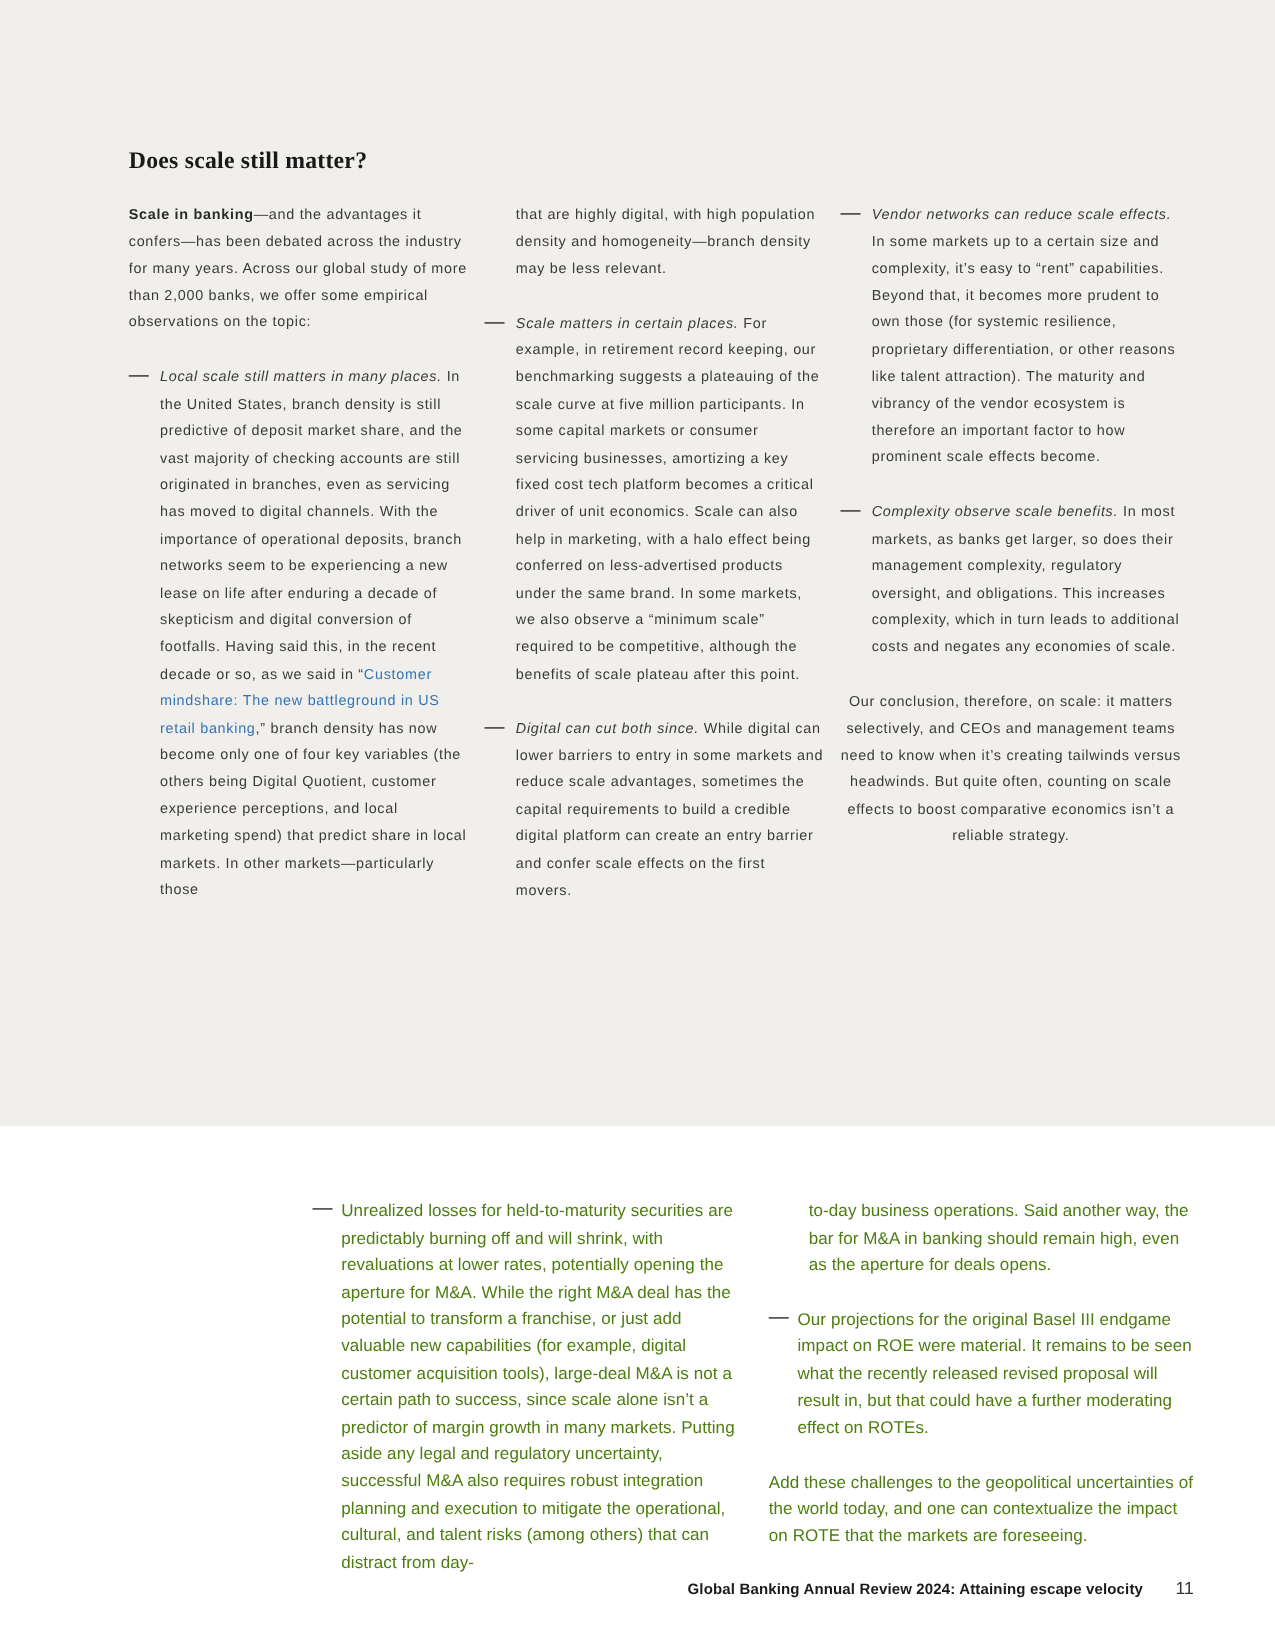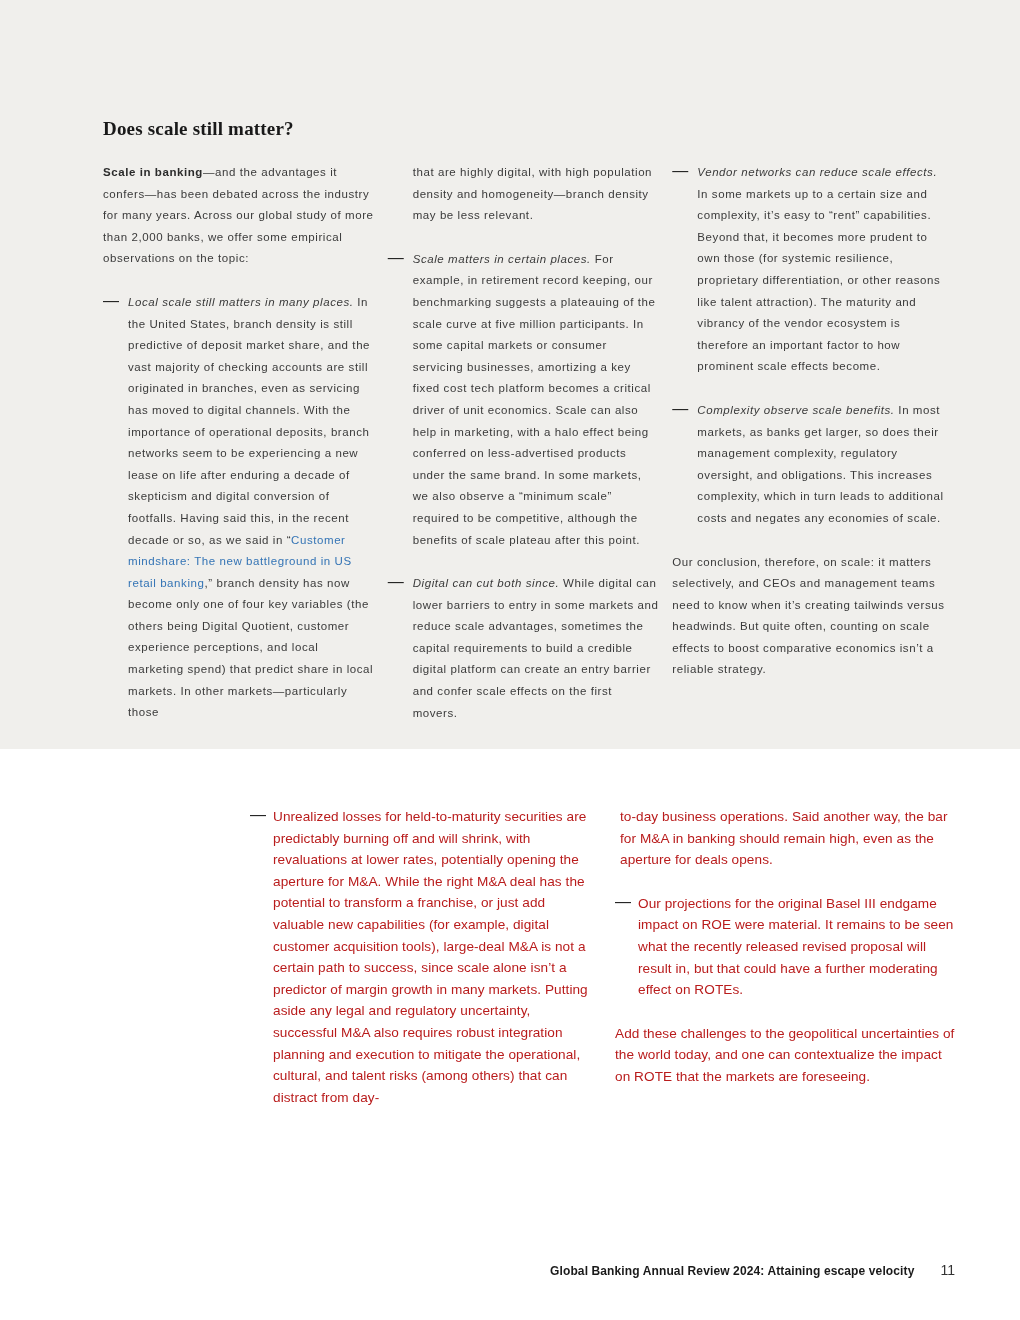--- a/index.html
+++ b/index.html
@@ -8,21 +8,21 @@
     width:1020px; height:1320px;
     position:relative;
     font-family:"Liberation Sans", sans-serif;
     color:#1c1c1c;
     overflow:hidden;
   }
 
   
   .scale-panel {
     background:#f0efec;
-    height:749px;
+    height:901px;
     padding:118px 75px 0 103px;
     overflow:hidden;
   }
   .panel-title {
     font-family:"Liberation Serif", serif;
     font-weight:700;
     font-size:19px;
     letter-spacing:0.01em;
     color:#191919;
     margin-bottom:22px;
@@ -35,40 +35,40 @@
     letter-spacing:0.05em;
     color:#3a3a3a;
   }
   .para { margin-bottom:22px; }
   .para strong { color:#2b2b2b; }
   .bullet { display:flex; margin-bottom:22px; }
   .bullet .dash { width:25px; flex:none; }
   .btext { flex:1; min-width:0; }
   .btext em { font-style:italic; }
   .cont-top { margin-left:25px; }
-  .conclusion { margin-top:22px; }
+  .conclusion { margin-top:22px;text-align:center; }
   a.link { color:#3474b5; text-decoration:none; cursor:pointer; }
 
   
   .body-section {
     display:flex;
     gap:24px;
     padding:57px 64px 0 250px;
   }
   .body-col { flex:1; min-width:0; }
   .body-section p, .body-section .btext2 {
     font-size:13.6px;
     line-height:21.6px;
     letter-spacing:0.005em;
-    color:#b91c1c;
+    color:#4d7c0f;
   }
   .bbullet { display:flex; margin-bottom:22px; }
   .bbullet .dash2 { width:23px; flex:none; }
   .btext2 { flex:1; min-width:0; }
-  .cont-bottom { margin-left:5px; margin-bottom:22px; }
+  .cont-bottom { margin-left:32px; margin-bottom:22px; }
   .closing { margin-top:22px; }
 
   
   .footer {
     position:absolute;
     right:65px; bottom:42px;
     display:flex; align-items:baseline; gap:26px;
   }
   .footer-title { font-size:12px; font-weight:700; color:#1a1a1a; letter-spacing:0.01em; }
   .footer-page { font-size:14px; color:#333333; }

